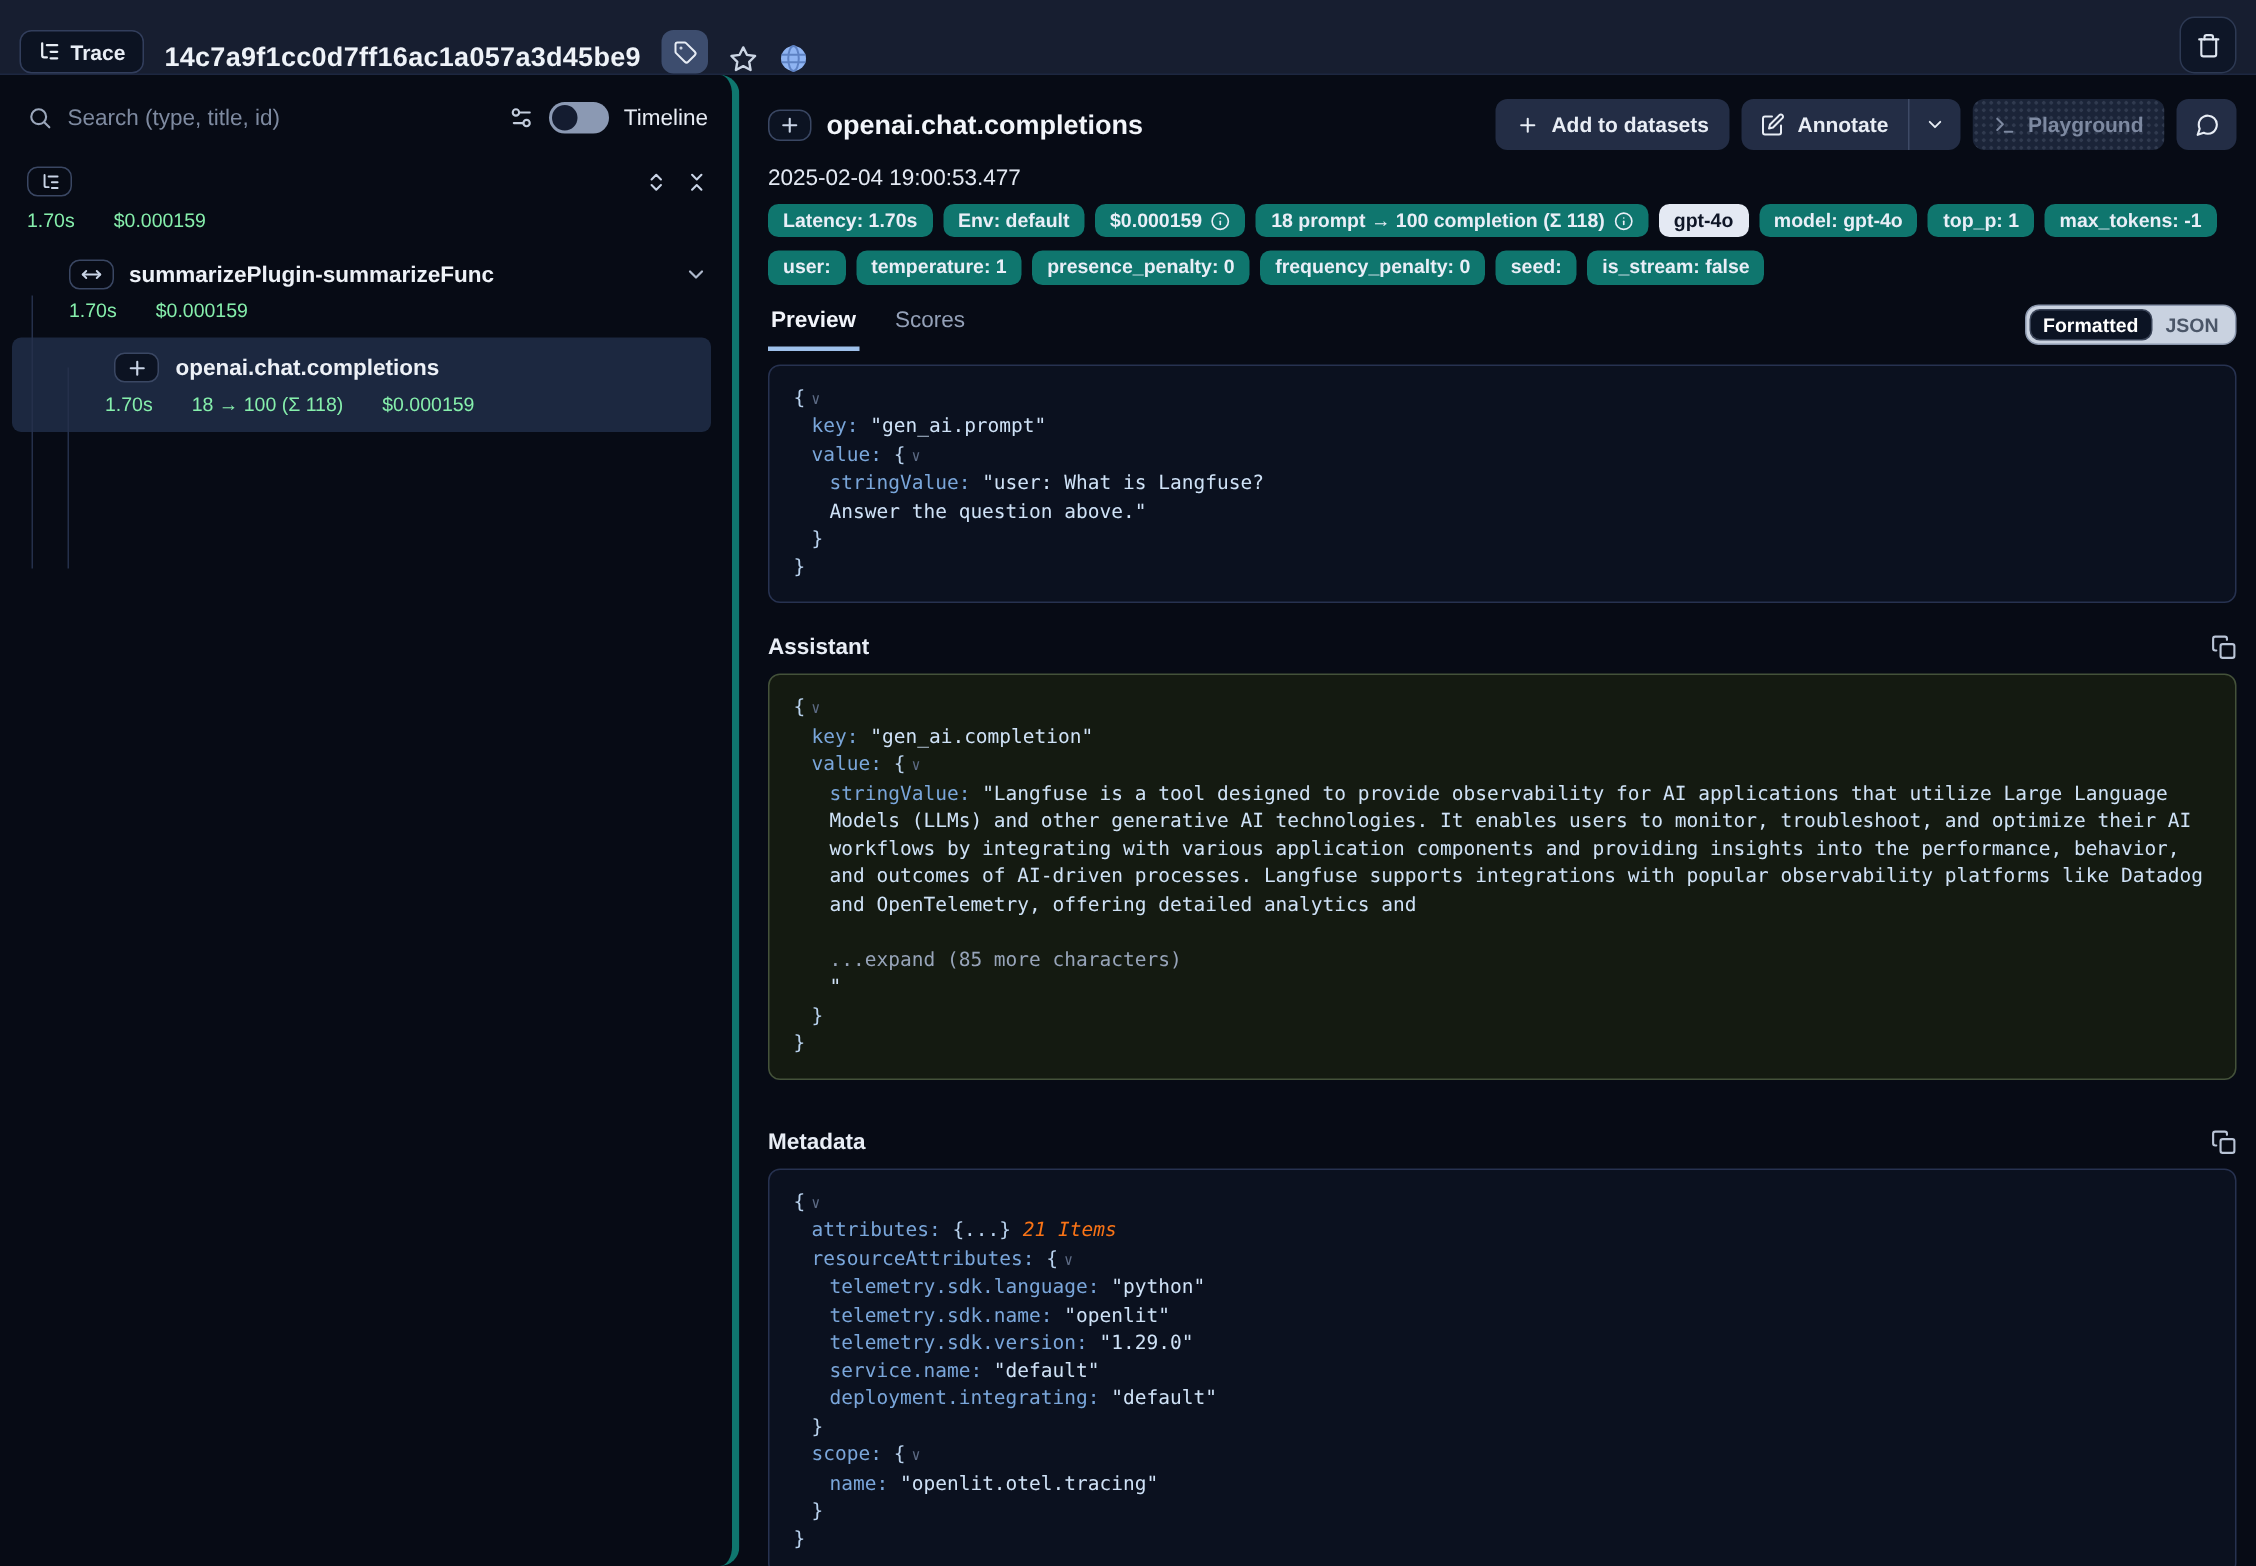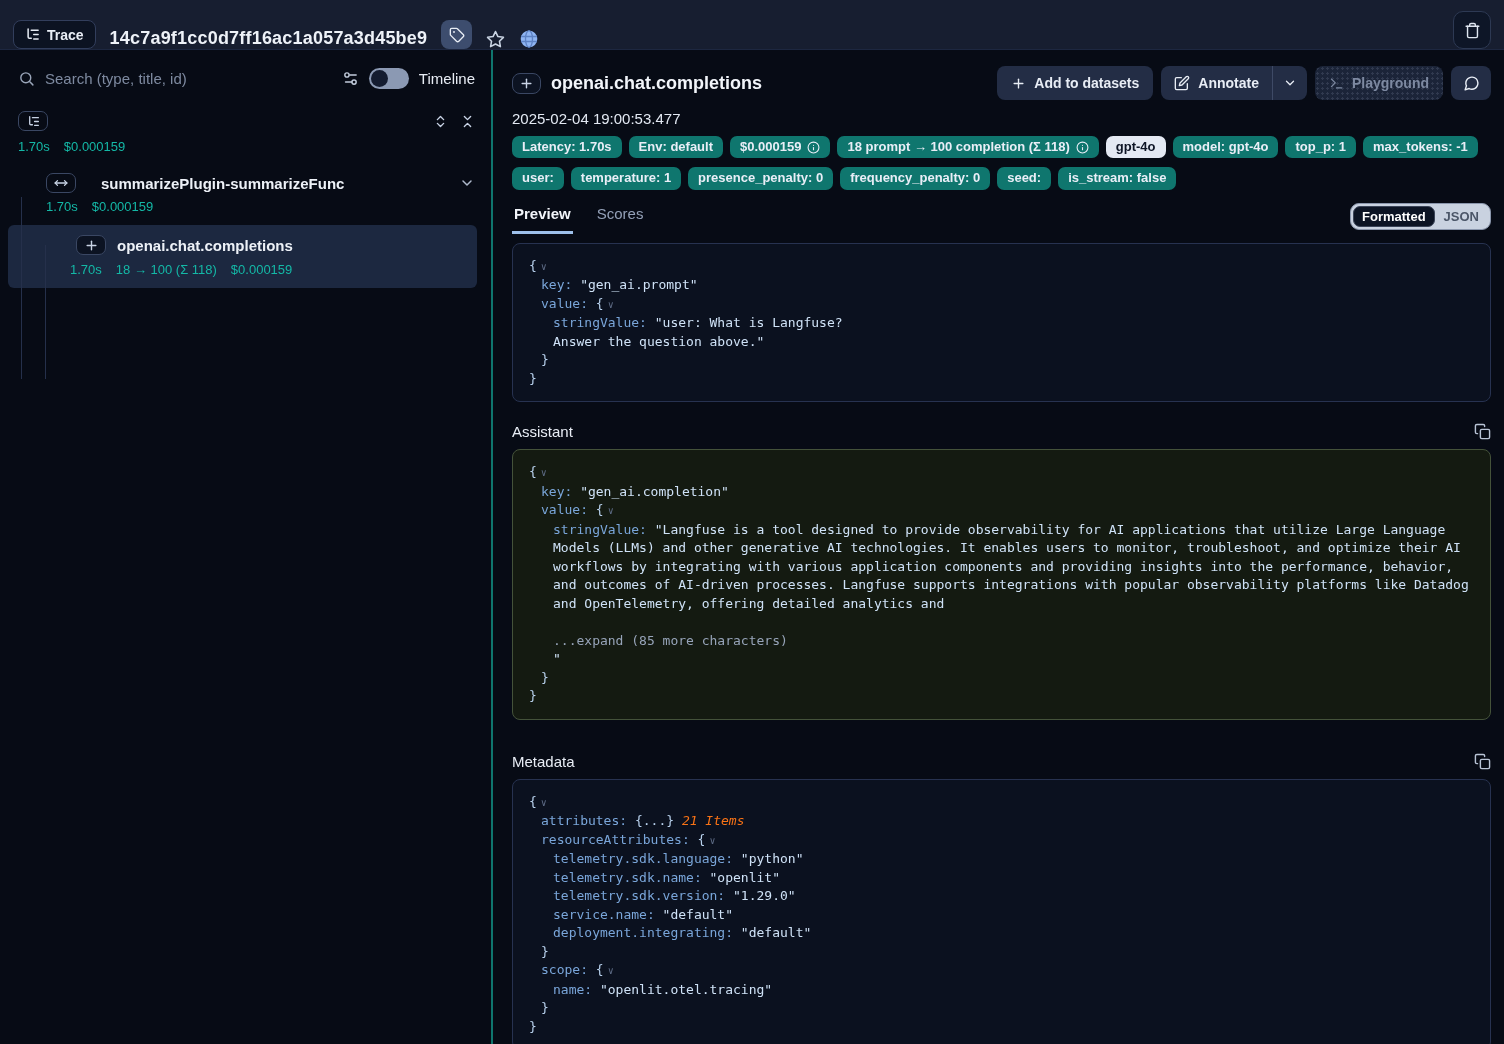--- a/index.html
+++ b/index.html
@@ -30,21 +30,21 @@
   }
   .plain-icon-btn{ background:none; border:none; cursor:pointer; color:#cbd5e4; display:flex; align-items:center; }
   .spacer{ flex:1; }
   .trash-btn{
     width:38px; height:38px; border:1px solid #2d3953; border-radius:10px; background:#0e1627;
     display:flex; align-items:center; justify-content:center; cursor:pointer; color:#dfe6f0;
   }
 
   
   .content{ flex:1; display:flex; min-height:0; }
-  .sidebar{ width:493px; flex:0 0 493px; border-right:2px solid #0f766e; position:relative; }
+  .sidebar{ width:493px; flex:0 0 493px; border-right:5px solid #0f766e; position:relative;border-radius:13px; }
   .main{ flex:1; min-width:0; padding:0 13px 0 19px; overflow:hidden; }
 
   
   .search-row{ display:flex; align-items:center; gap:10px; padding:18px 16px 10px 18px; }
   .search-row input{
     flex:1; background:transparent; border:none; outline:none;
     color:#dfe6f0; font-size:15px; font-family:"Liberation Sans",sans-serif;
   }
   .search-row input::placeholder{ color:#7e8aa0; }
   .sliders-btn{ background:none; border:none; color:#c3cddd; cursor:pointer; }
@@ -65,23 +65,23 @@
 
   .node-badge{
     display:inline-flex; align-items:center; justify-content:center;
     border:1px solid #3a4763; border-radius:7px; height:20px; min-width:30px;
     color:#c9d4e6; background:transparent; padding:0 6px;
   }
   .node-badge.dark{ background:#0c1322; }
   .tree-root-row{ display:flex; align-items:center; margin:2px 16px 0 18px; }
   .tree-icons{ margin-left:auto; display:flex; gap:12px; color:#c9d4e6; }
   .tree-icons button{ background:none;border:none;color:inherit;cursor:pointer; }
-  .metrics{ display:flex; gap:14px; font-size:13px; color:#14b8a6;align-items:center; }
+  .metrics{ display:flex; gap:26px; font-size:13px; color:#86efac;align-items:center; }
   .tree-root-metrics{ margin:8px 16px 0 18px; }
-  .tree-span-row{ display:flex; align-items:center; gap:25px; margin:19px 16px 0 46px; cursor:pointer; }
+  .tree-span-row{ display:flex; align-items:center; gap:10px; margin:19px 16px 0 46px; cursor:pointer; }
   .node-name{ font-size:15px; font-weight:600; color:#edf1f7; }
   .span-chevron{ margin-left:auto; color:#aeb9cc; }
   .tree-span-metrics{ margin:6px 16px 0 46px; }
   .tree-gen-block{
     margin:11px 14px 0 8px; background:#1c2840; border-radius:6px;
     padding:10px 0 11px 0; cursor:pointer; position:relative; z-index:0;
   }
   .tree-gen-row{ display:flex; align-items:center; gap:11px; margin-left:68px; }
   .tree-gen-metrics{ margin:7px 0 0 62px; }
 
@@ -154,21 +154,21 @@
   .tok-key{ color:#7aa6da; }
   .tok-str{ color:#cfe2f7; }
   .tok-punct{ color:#b9d2ee; }
   .tok-meta{ color:#f97316; font-style:italic; }
   .tok-expand{ color:#97a4b9; cursor:pointer; }
   .tok-chev{ color:#5d6b85; font-size:10px; margin-left:4px; cursor:pointer; }
 
   .section-row{ display:flex; align-items:center; justify-content:space-between; }
   .section-row.assistant-hdr{ margin-top:21px; }
   .section-row.metadata-hdr{ margin-top:33px; }
-  .section-title{ font-size:15px; font-weight:400; color:#e8edf5; }
+  .section-title{ font-size:15px; font-weight:700; color:#e8edf5; }
   .copy-btn{ background:none; border:none; color:#b9c4d6; cursor:pointer; }
 </style>
 </head>
 <body>
 
 <div class="topbar">
   <div class="trace-badge">
     <svg width="15" height="15" viewBox="0 0 24 24" fill="none" stroke="currentColor" stroke-width="2.4" stroke-linecap="round" stroke-linejoin="round">
         <path d="M21 5h-11"></path>
         <path d="M21 12h-7"></path>

